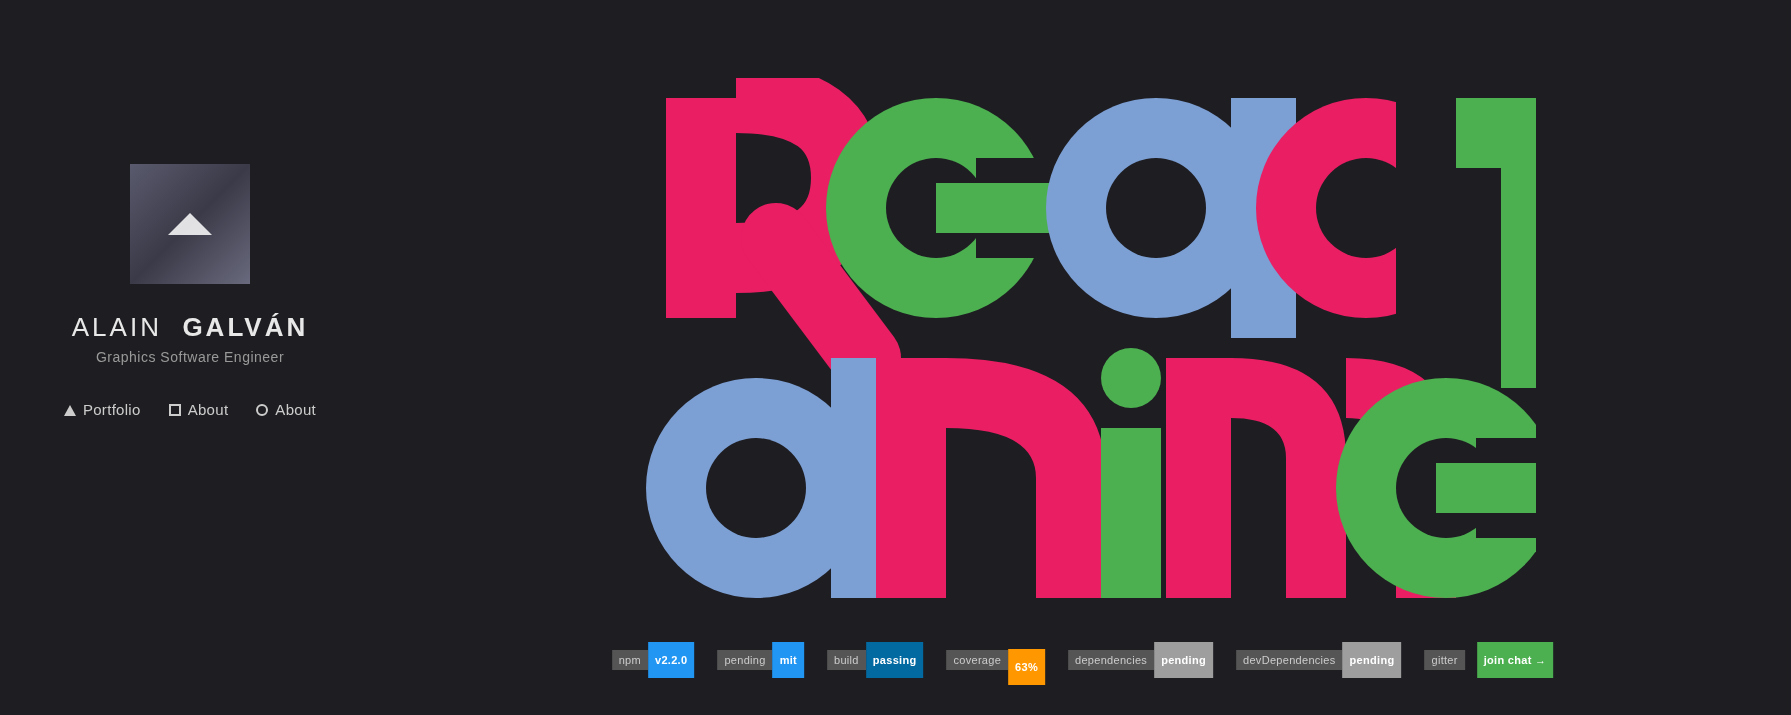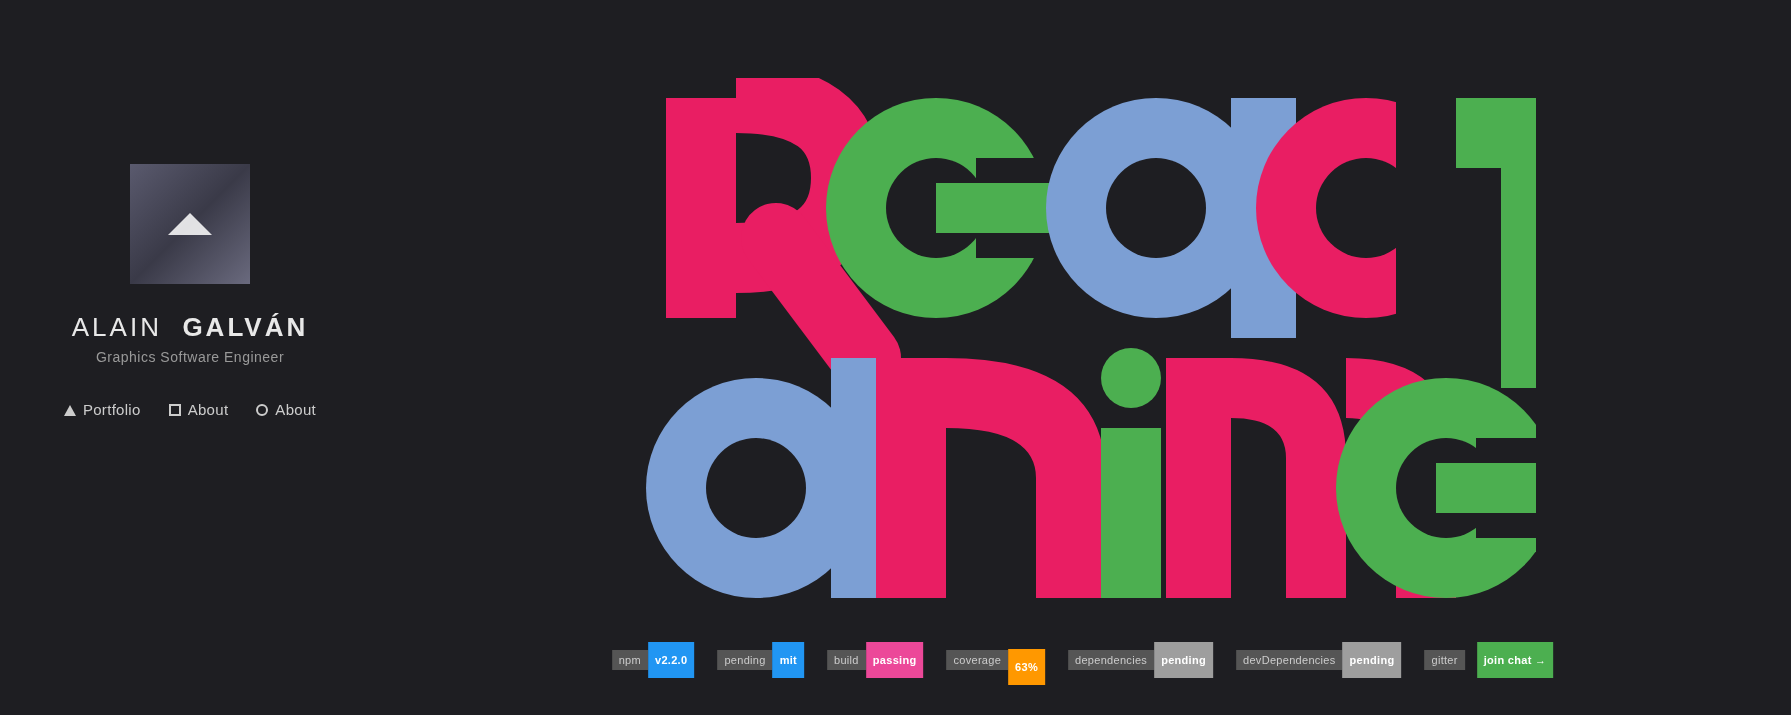--- a/index.html
+++ b/index.html
@@ -167,21 +167,21 @@
       font-size: 11px;
       padding: 18px 7px;
       height: 20px;
       display: flex;
       align-items: center;
       font-weight: 600;
       letter-spacing: 0.3px;
     }
 
     .badge-blue { background-color: #2196f3; color: #fff; }
-    .badge-green { background-color: #ec4899; color: #fff; }
+    .badge-green { background-color: #0369a1; color: #fff; }
     .badge-orange { background-color: #ff9800; color: #fff; margin-top: 15px; }
     .badge-gray { background-color: #9e9e9e; color: #fff; }
     .badge-gitter-val { background-color: #4caf50; color: #fff; margin-left: 12px; }
   </style>
 </head>
 <body>
 
 <aside class="sidebar">
   <div class="avatar">
     <div class="avatar-chevron"></div>

